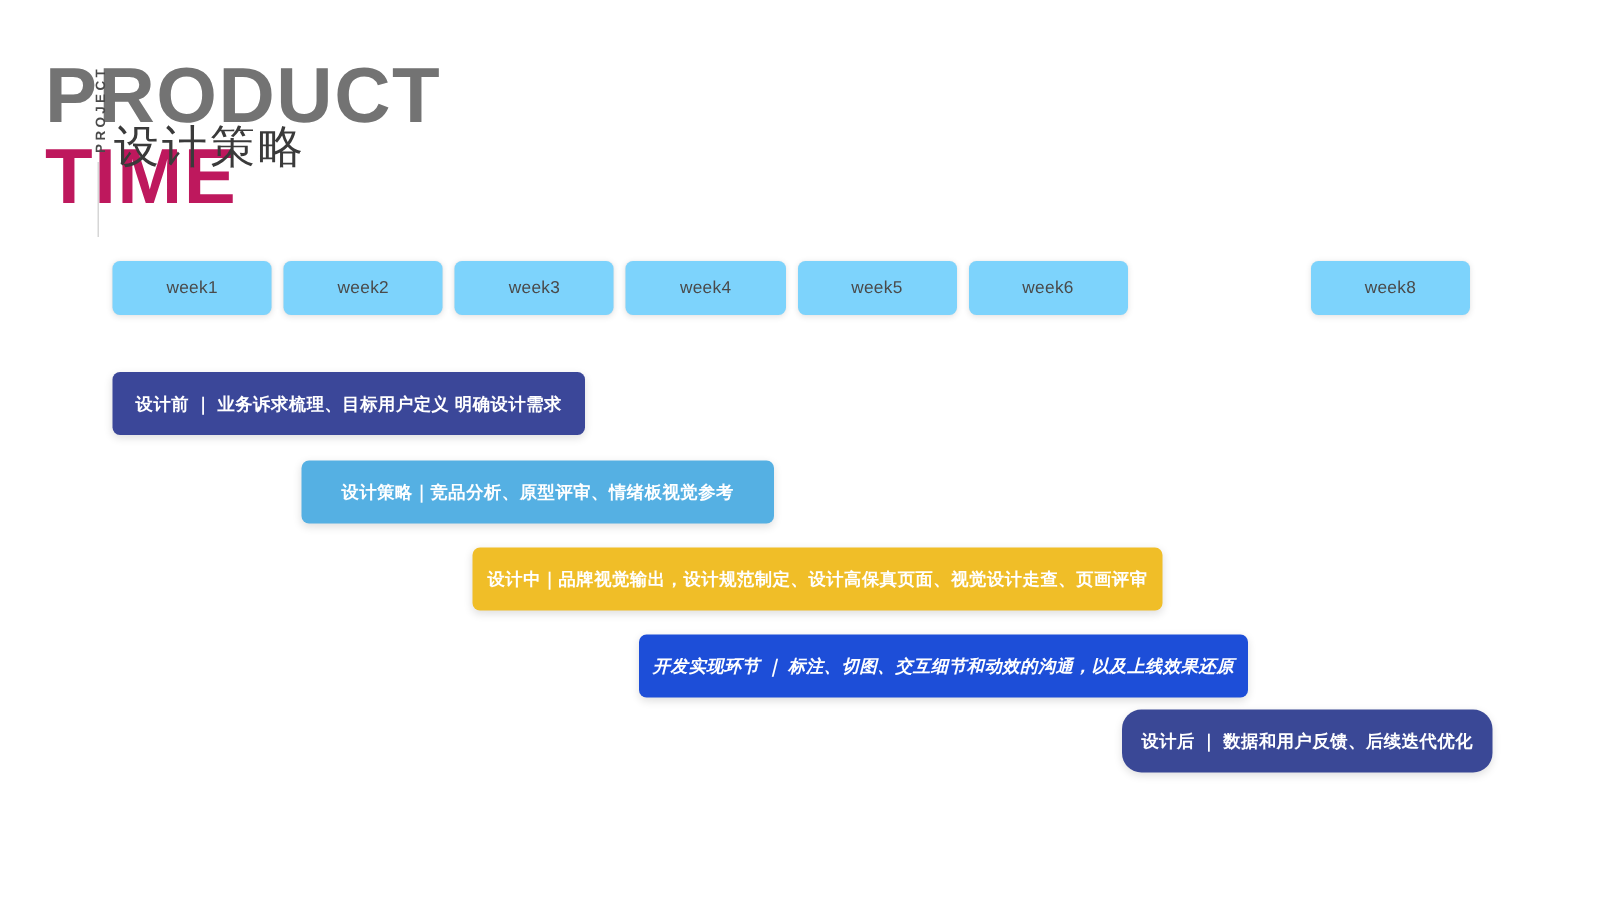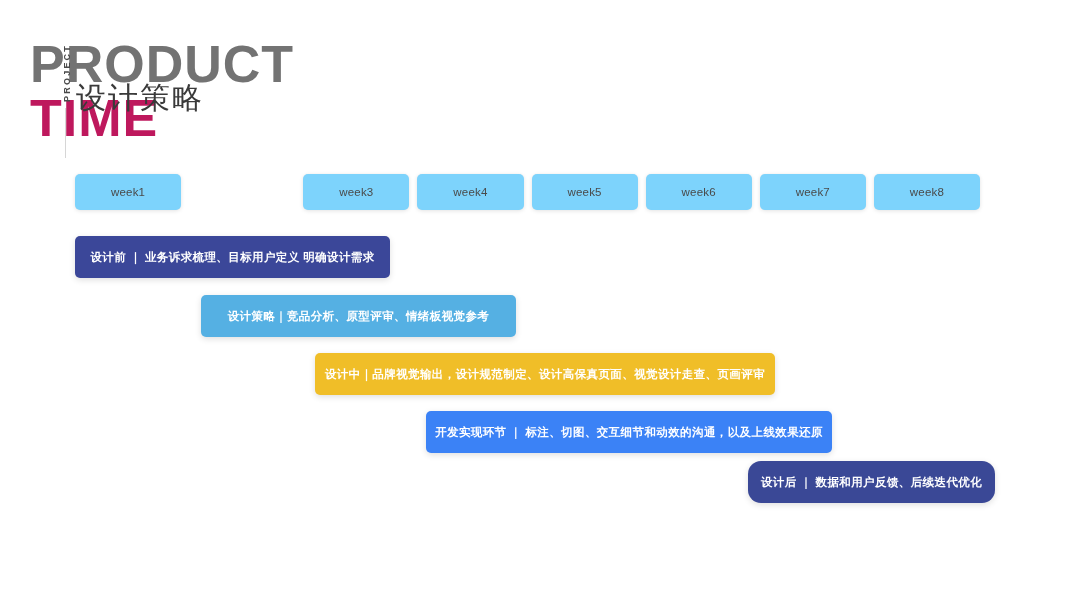--- a/index.html
+++ b/index.html
@@ -98,21 +98,21 @@
     justify-content: center;
     font-size: 11.5px;
     color: #4a4a4a;
     letter-spacing: 0.2px;
   }
 
   
   .timeline {
     position: absolute;
     left: 0;
-    top: 0;
+    top: 12px;
     width: 1067px;
     height: 488px;
   }
   .bar {
     position: absolute;
     height: 42px;
     border-radius: 5px;
     display: flex;
     align-items: center;
     justify-content: center;
@@ -136,49 +136,49 @@
   <div class="watermark-line2">TIME</div>
   <div class="vertical-label">PROJECT</div>
   <div class="vertical-rule"></div>
   <div class="page-title">设计策略</div>
 </div>
 
 <div class="week-row" id="week-row">
     <div class="week-card" style="left: 0px; width: 106.125px;">
       <span>week1</span>
     </div>
+    <div class="week-card" style="left: 114.125px; width: 106.125px;">
+      <span>week2</span>
+    </div>
     <div class="week-card" style="left: 228.25px; width: 106.125px;">
       <span>week3</span>
     </div>
     <div class="week-card" style="left: 342.375px; width: 106.125px;">
       <span>week4</span>
     </div>
     <div class="week-card" style="left: 456.5px; width: 106.125px;">
       <span>week5</span>
     </div>
     <div class="week-card" style="left: 570.625px; width: 106.125px;">
       <span>week6</span>
-    </div>
-    <div class="week-card" style="left: 684.75px; width: 106.125px;">
-      <span>week7</span>
     </div>
     <div class="week-card" style="left: 798.875px; width: 106.125px;">
       <span>week8</span>
     </div>
   </div>
 
 <div class="timeline" id="timeline">
     <div class="bar" style="left: 75px; top: 236px; width: 315px; background: rgb(59, 71, 153);">
       <span class="bar-text">设计前 ｜ 业务诉求梳理、目标用户定义 明确设计需求</span>
     </div>
     <div class="bar" style="left: 315px; top: 353px; width: 460px; background: rgb(240, 190, 40);">
       <span class="bar-text">设计中｜品牌视觉输出，设计规范制定、设计高保真页面、视觉设计走查、页画评审</span>
     </div>
     <div class="bar" style="left: 201px; top: 295px; width: 315px; background: rgb(85, 176, 227);">
       <span class="bar-text">设计策略｜竞品分析、原型评审、情绪板视觉参考</span>
     </div>
-    <div class="bar" style="left: 426px; top: 411px; width: 406px; background: #3b82f6;">
+    <div class="bar" style="left: 426px; top: 411px; width: 406px; background: #1d4ed8; font-style: italic;">
       <span class="bar-text">开发实现环节 ｜ 标注、切图、交互细节和动效的沟通，以及上线效果还原</span>
     </div>
     <div class="bar" style="left: 748px; top: 461px; width: 247px; background: rgb(58, 72, 150); border-radius: 13px;">
       <span class="bar-text">设计后 ｜ 数据和用户反馈、后续迭代优化</span>
     </div>
   </div>
 
 </body></html>

